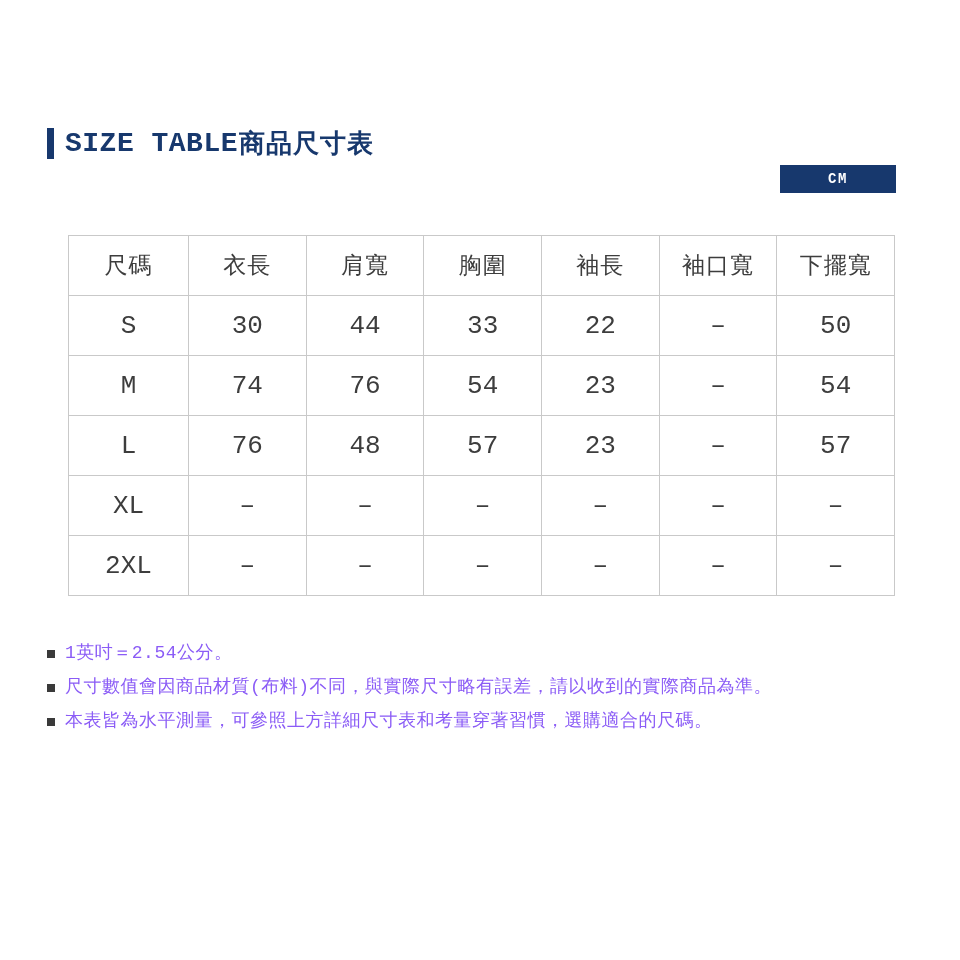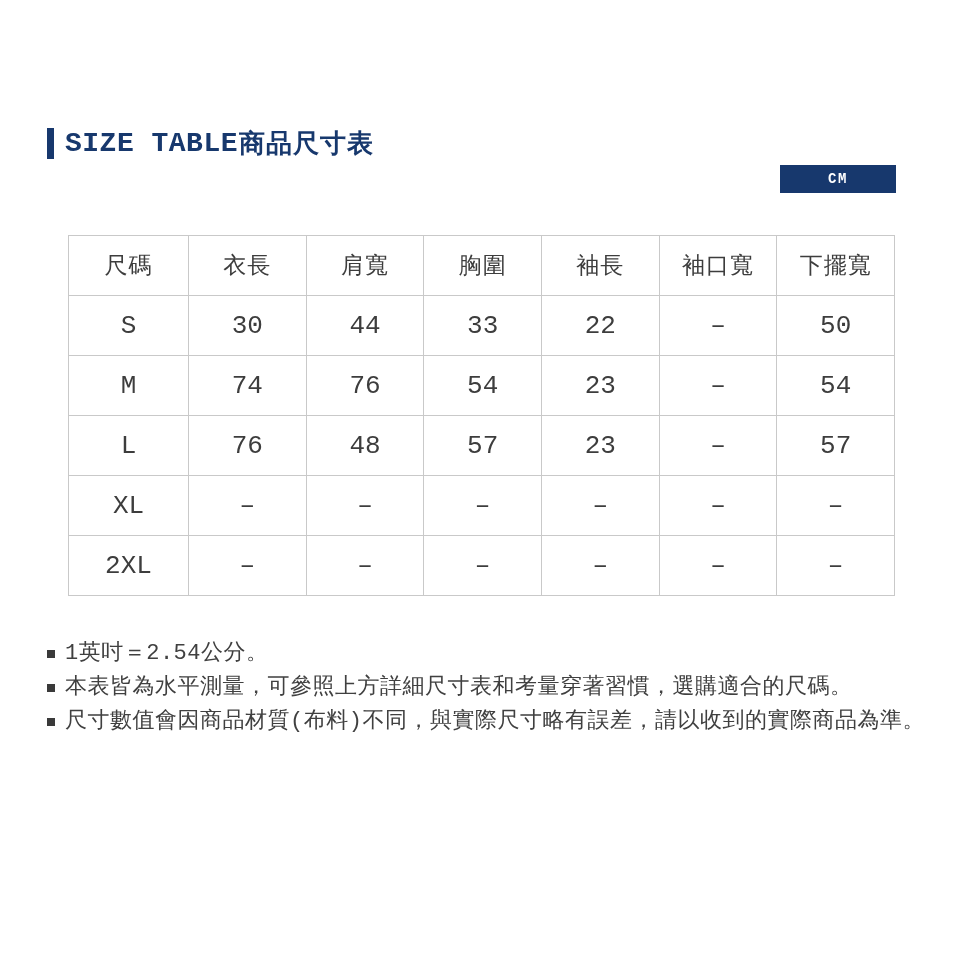--- a/index.html
+++ b/index.html
@@ -41,21 +41,21 @@
     position:absolute; left:47px; top:641px; margin:0; padding:0;
     list-style:none; width:880px;
   }
   .note {
     display:flex; align-items:flex-start; margin-bottom:9px;
   }
   .bullet {
     flex:none; width:8px; height:8px; background:#3a3a3a; margin:9px 10px 0 0;
   }
   .note-text {
-    font-size:22px; line-height:25px; color:#404040; letter-spacing:0.5px;
+    font-size:18px; line-height:25px; color:#8b5cf6; letter-spacing:0.5px;
   }
 </style>
 </head>
 <body>
 
 <div class="page">
 
   <div class="title-row">
     <span class="title-bar"></span>
     <span class="title-en">SIZE TABLE</span>
@@ -134,21 +134,21 @@
     </tbody>
   </table>
 
   <ul class="notes">
     <li class="note">
       <span class="bullet"></span>
       <span class="note-text">1英吋＝2.54公分。</span>
     </li>
     <li class="note">
       <span class="bullet"></span>
-      <span class="note-text">本表皆為水平測量，可參照上方詳細尺寸表和考量穿著習慣，選購適合的尺碼。</span>
+      <span class="note-text">尺寸數值會因商品材質(布料)不同，與實際尺寸略有誤差，請以收到的實際商品為準。</span>
     </li>
     <li class="note">
       <span class="bullet"></span>
-      <span class="note-text">尺寸數值會因商品材質(布料)不同，與實際尺寸略有誤差，請以收到的實際商品為準。</span>
+      <span class="note-text">本表皆為水平測量，可參照上方詳細尺寸表和考量穿著習慣，選購適合的尺碼。</span>
     </li>
   </ul>
 
 </div>
 
 </body></html>

